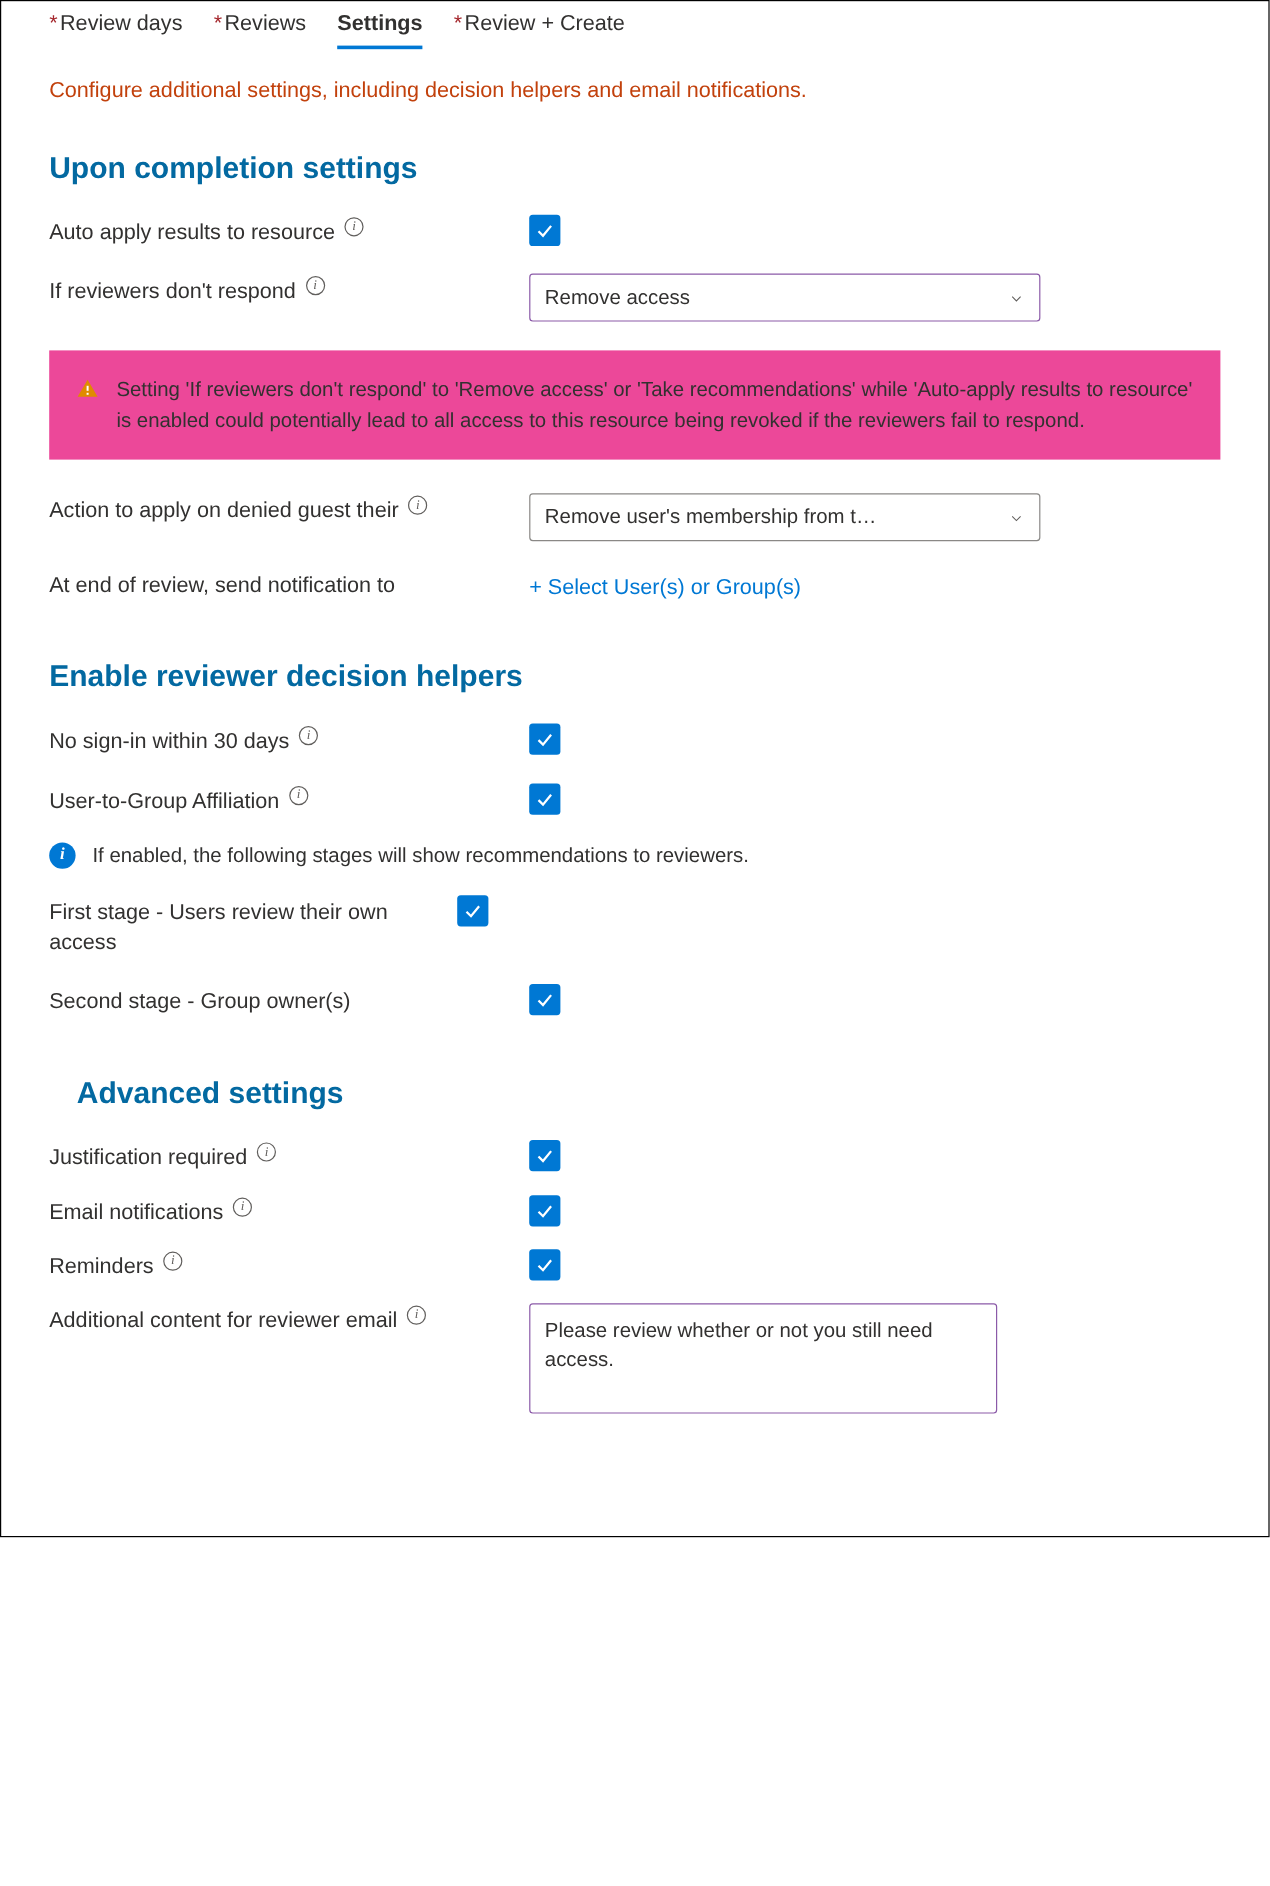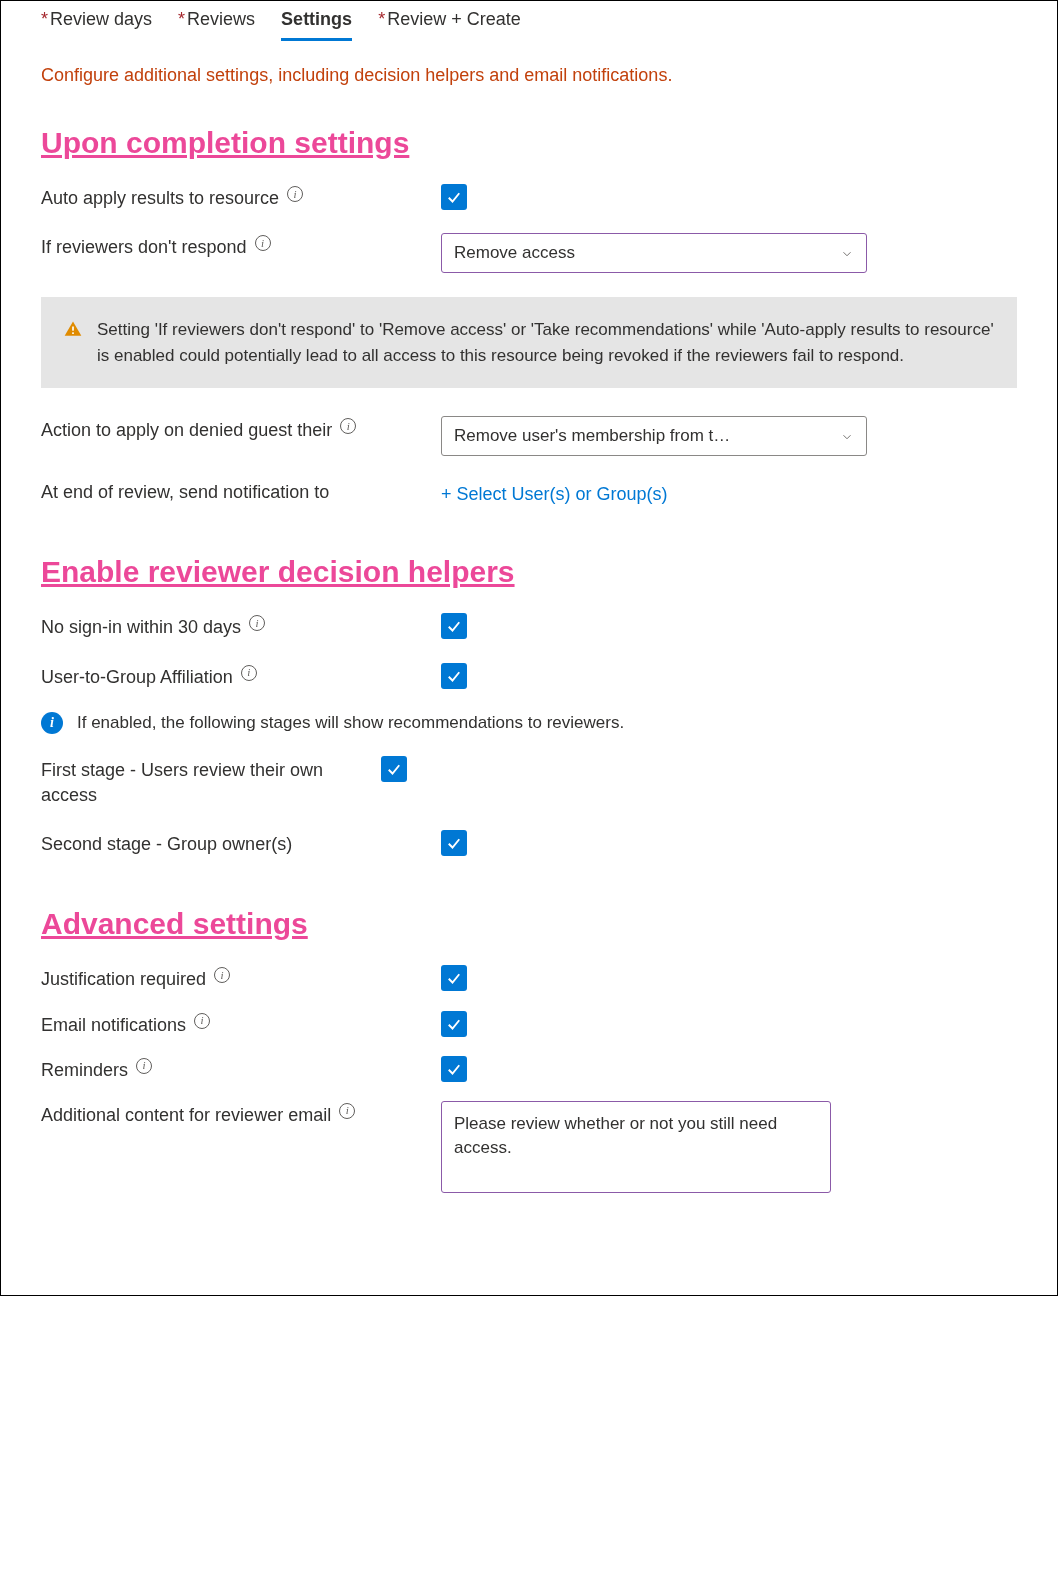--- a/index.html
+++ b/index.html
@@ -33,25 +33,24 @@
     .tab .asterisk {
       color: #a4262c;
       margin-right: 2px;
     }
     .intro {
       font-size: 18px;
       margin-bottom: 40px;
       color: #c2410c;
     }
     h2.section {
-      font-size: 30px;
+      font-size: 25px;
       font-weight: 600;
       margin: 30px 0 24px 0;
-      color: #ec4899;
-      text-decoration: underline;
+      color: #0369a1;
     }
     .row {
       display: flex;
       align-items: flex-start;
       margin-bottom: 22px;
     }
     .row.tight { margin-bottom: 18px; }
     .label-col {
       width: 400px;
       flex-shrink: 0;
@@ -111,21 +110,21 @@
     .select.purple { border-color: #8b5aa8; }
     .select .chev { width: 14px; height: 14px; }
     .select .chev svg { width: 14px; height: 14px; stroke: #605e5c; stroke-width: 1.5; fill: none; }
     .select-text {
       white-space: nowrap;
       overflow: hidden;
       text-overflow: ellipsis;
       max-width: 330px;
     }
     .warning-box {
-      background: #e5e5e5;
+      background: #ec4899;
       padding: 20px 22px 20px 22px;
       display: flex;
       gap: 14px;
       margin: 24px 0 28px 0;
       align-items: flex-start;
     }
     .warn-icon {
       width: 20px; height: 20px;
       flex-shrink: 0;
       margin-top: 2px;
@@ -328,21 +327,21 @@
     </div>
     <div class="ctrl-col">
       <span class="cbx">
         <svg viewBox="0 0 24 24">
             <polyline points="5,13 10,18 19,7"></polyline>
           </svg>
       </span>
     </div>
   </div>
 
-  <h2 class="section" style="margin-top:50px;">Advanced settings</h2>
+  <h2 class="section" style="margin-top:50px;margin-left:23px;">Advanced settings</h2>
 
   <div class="row tight">
     <div class="label-col">
       <span>Justification required</span>
       <span class="info-icon">i</span>
     </div>
     <div class="ctrl-col">
       <span class="cbx">
         <svg viewBox="0 0 24 24">
             <polyline points="5,13 10,18 19,7"></polyline>

